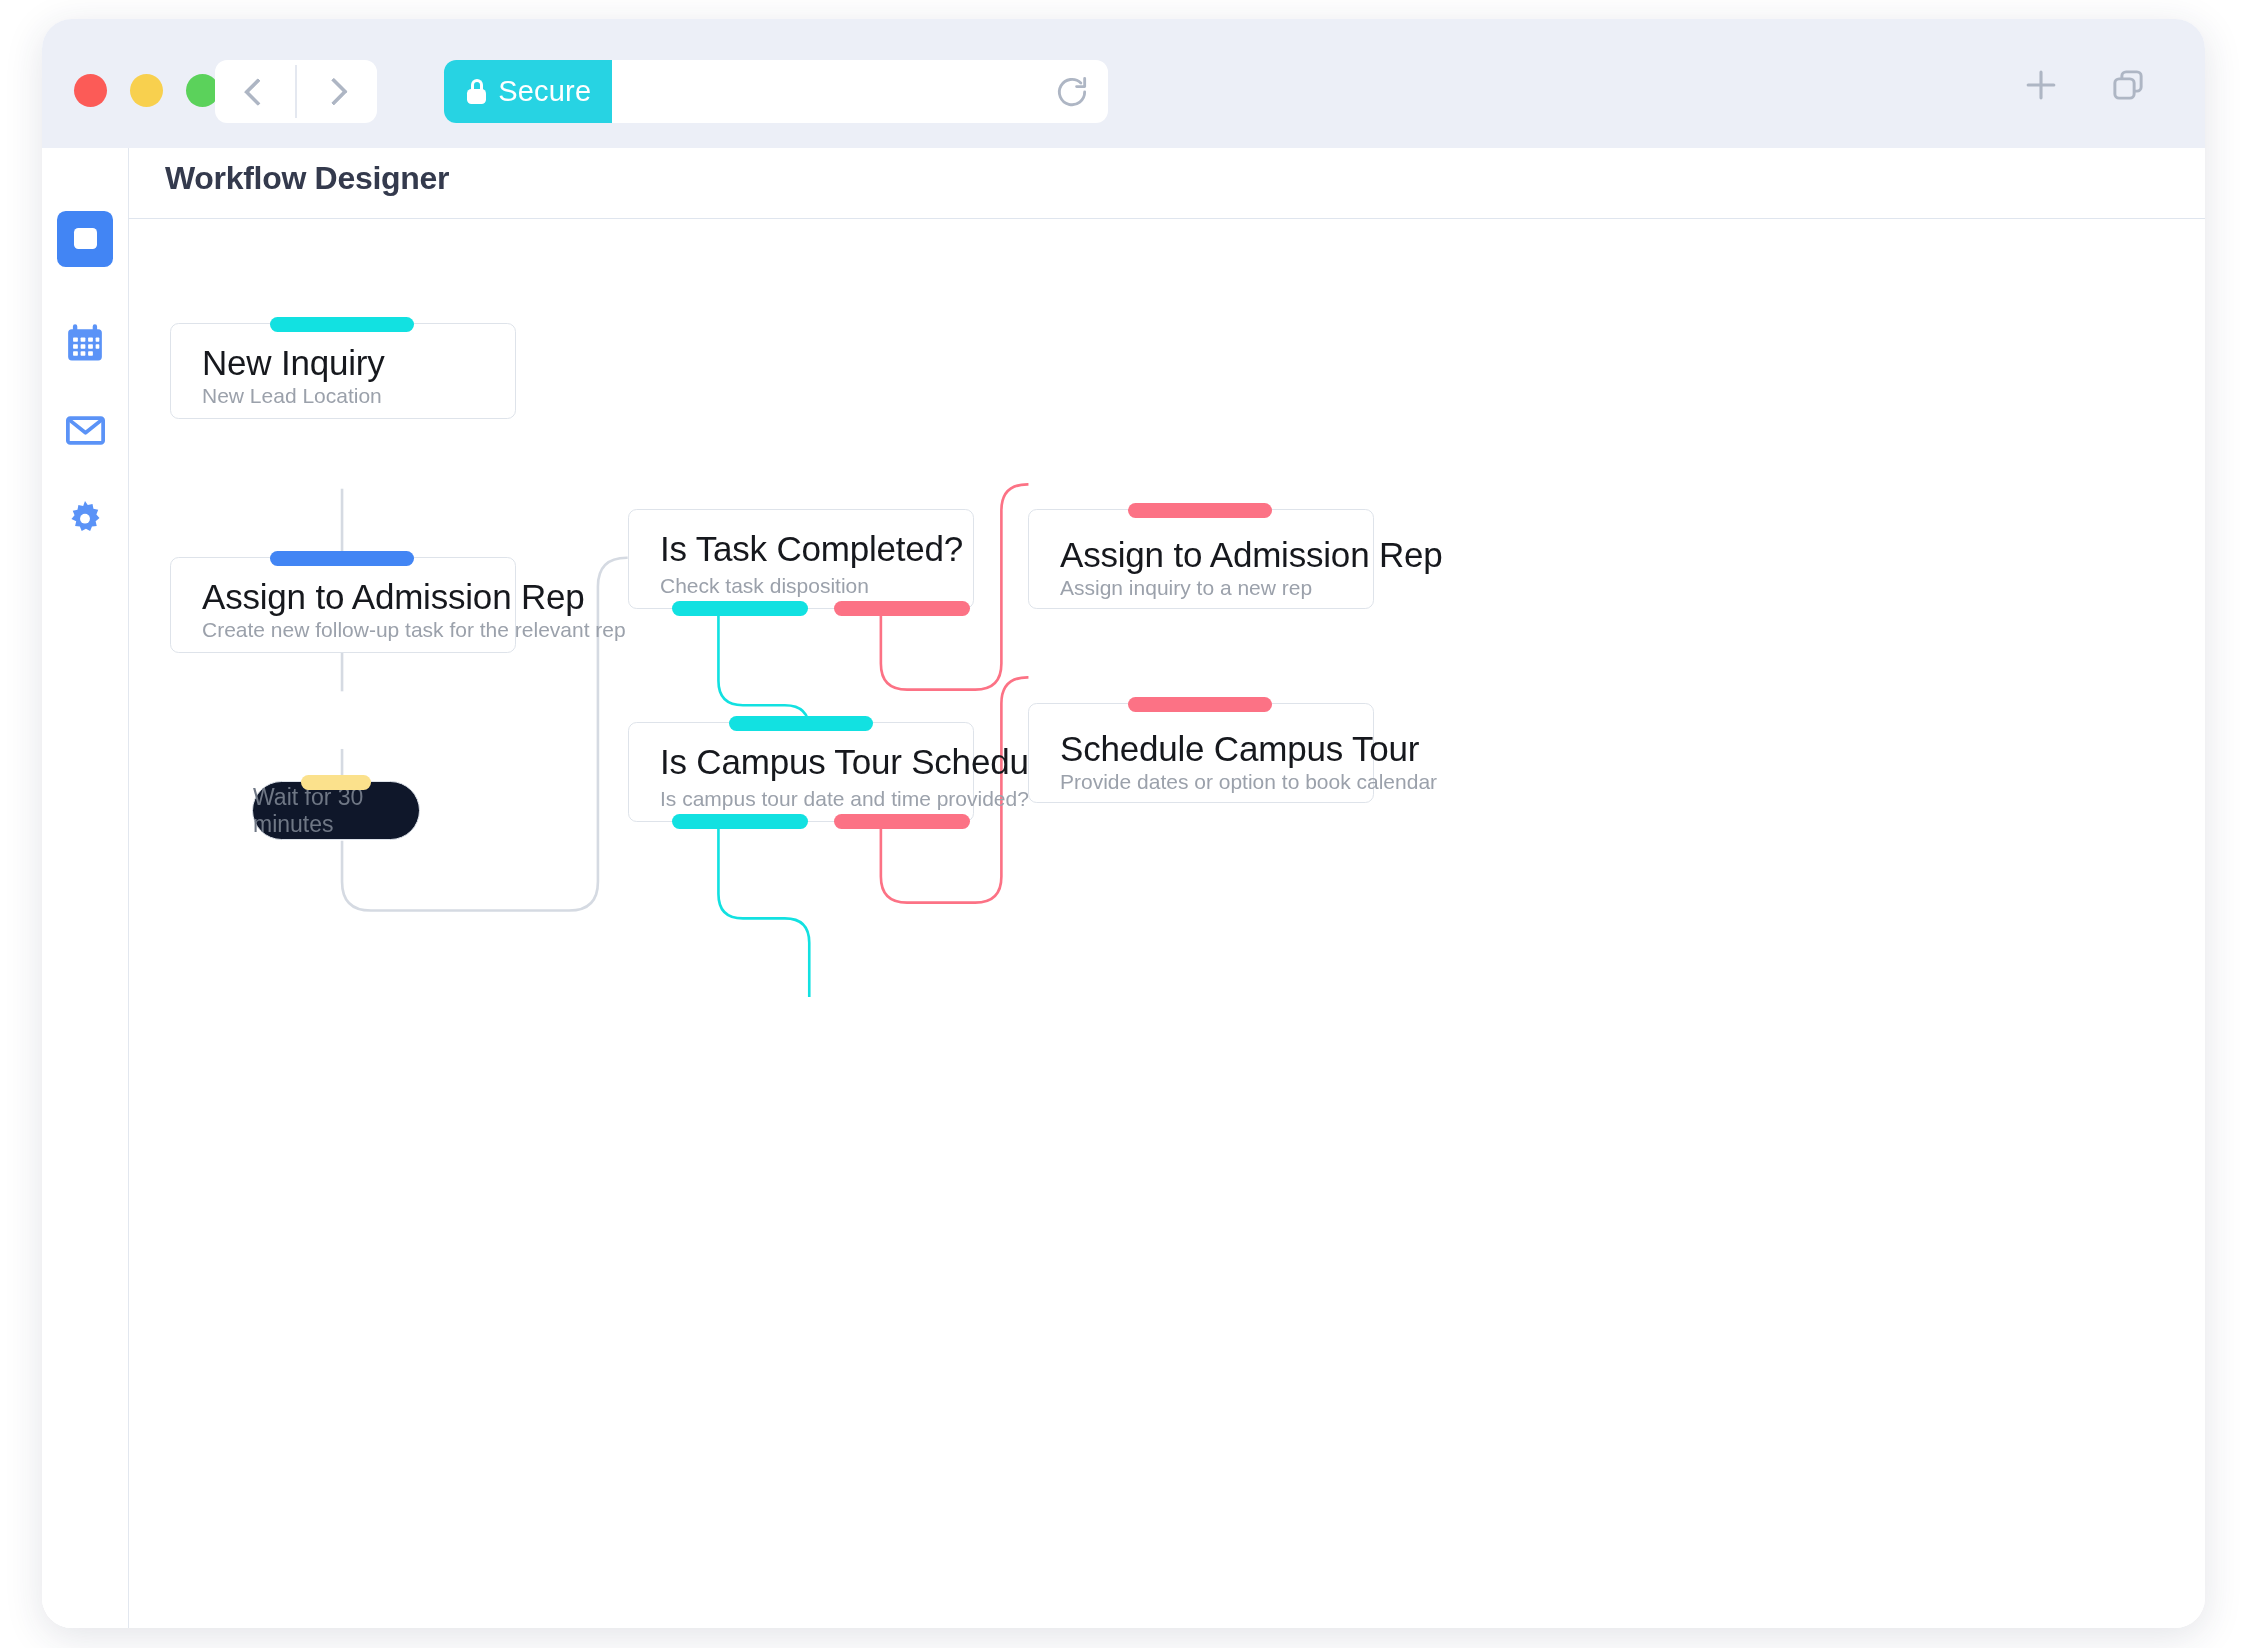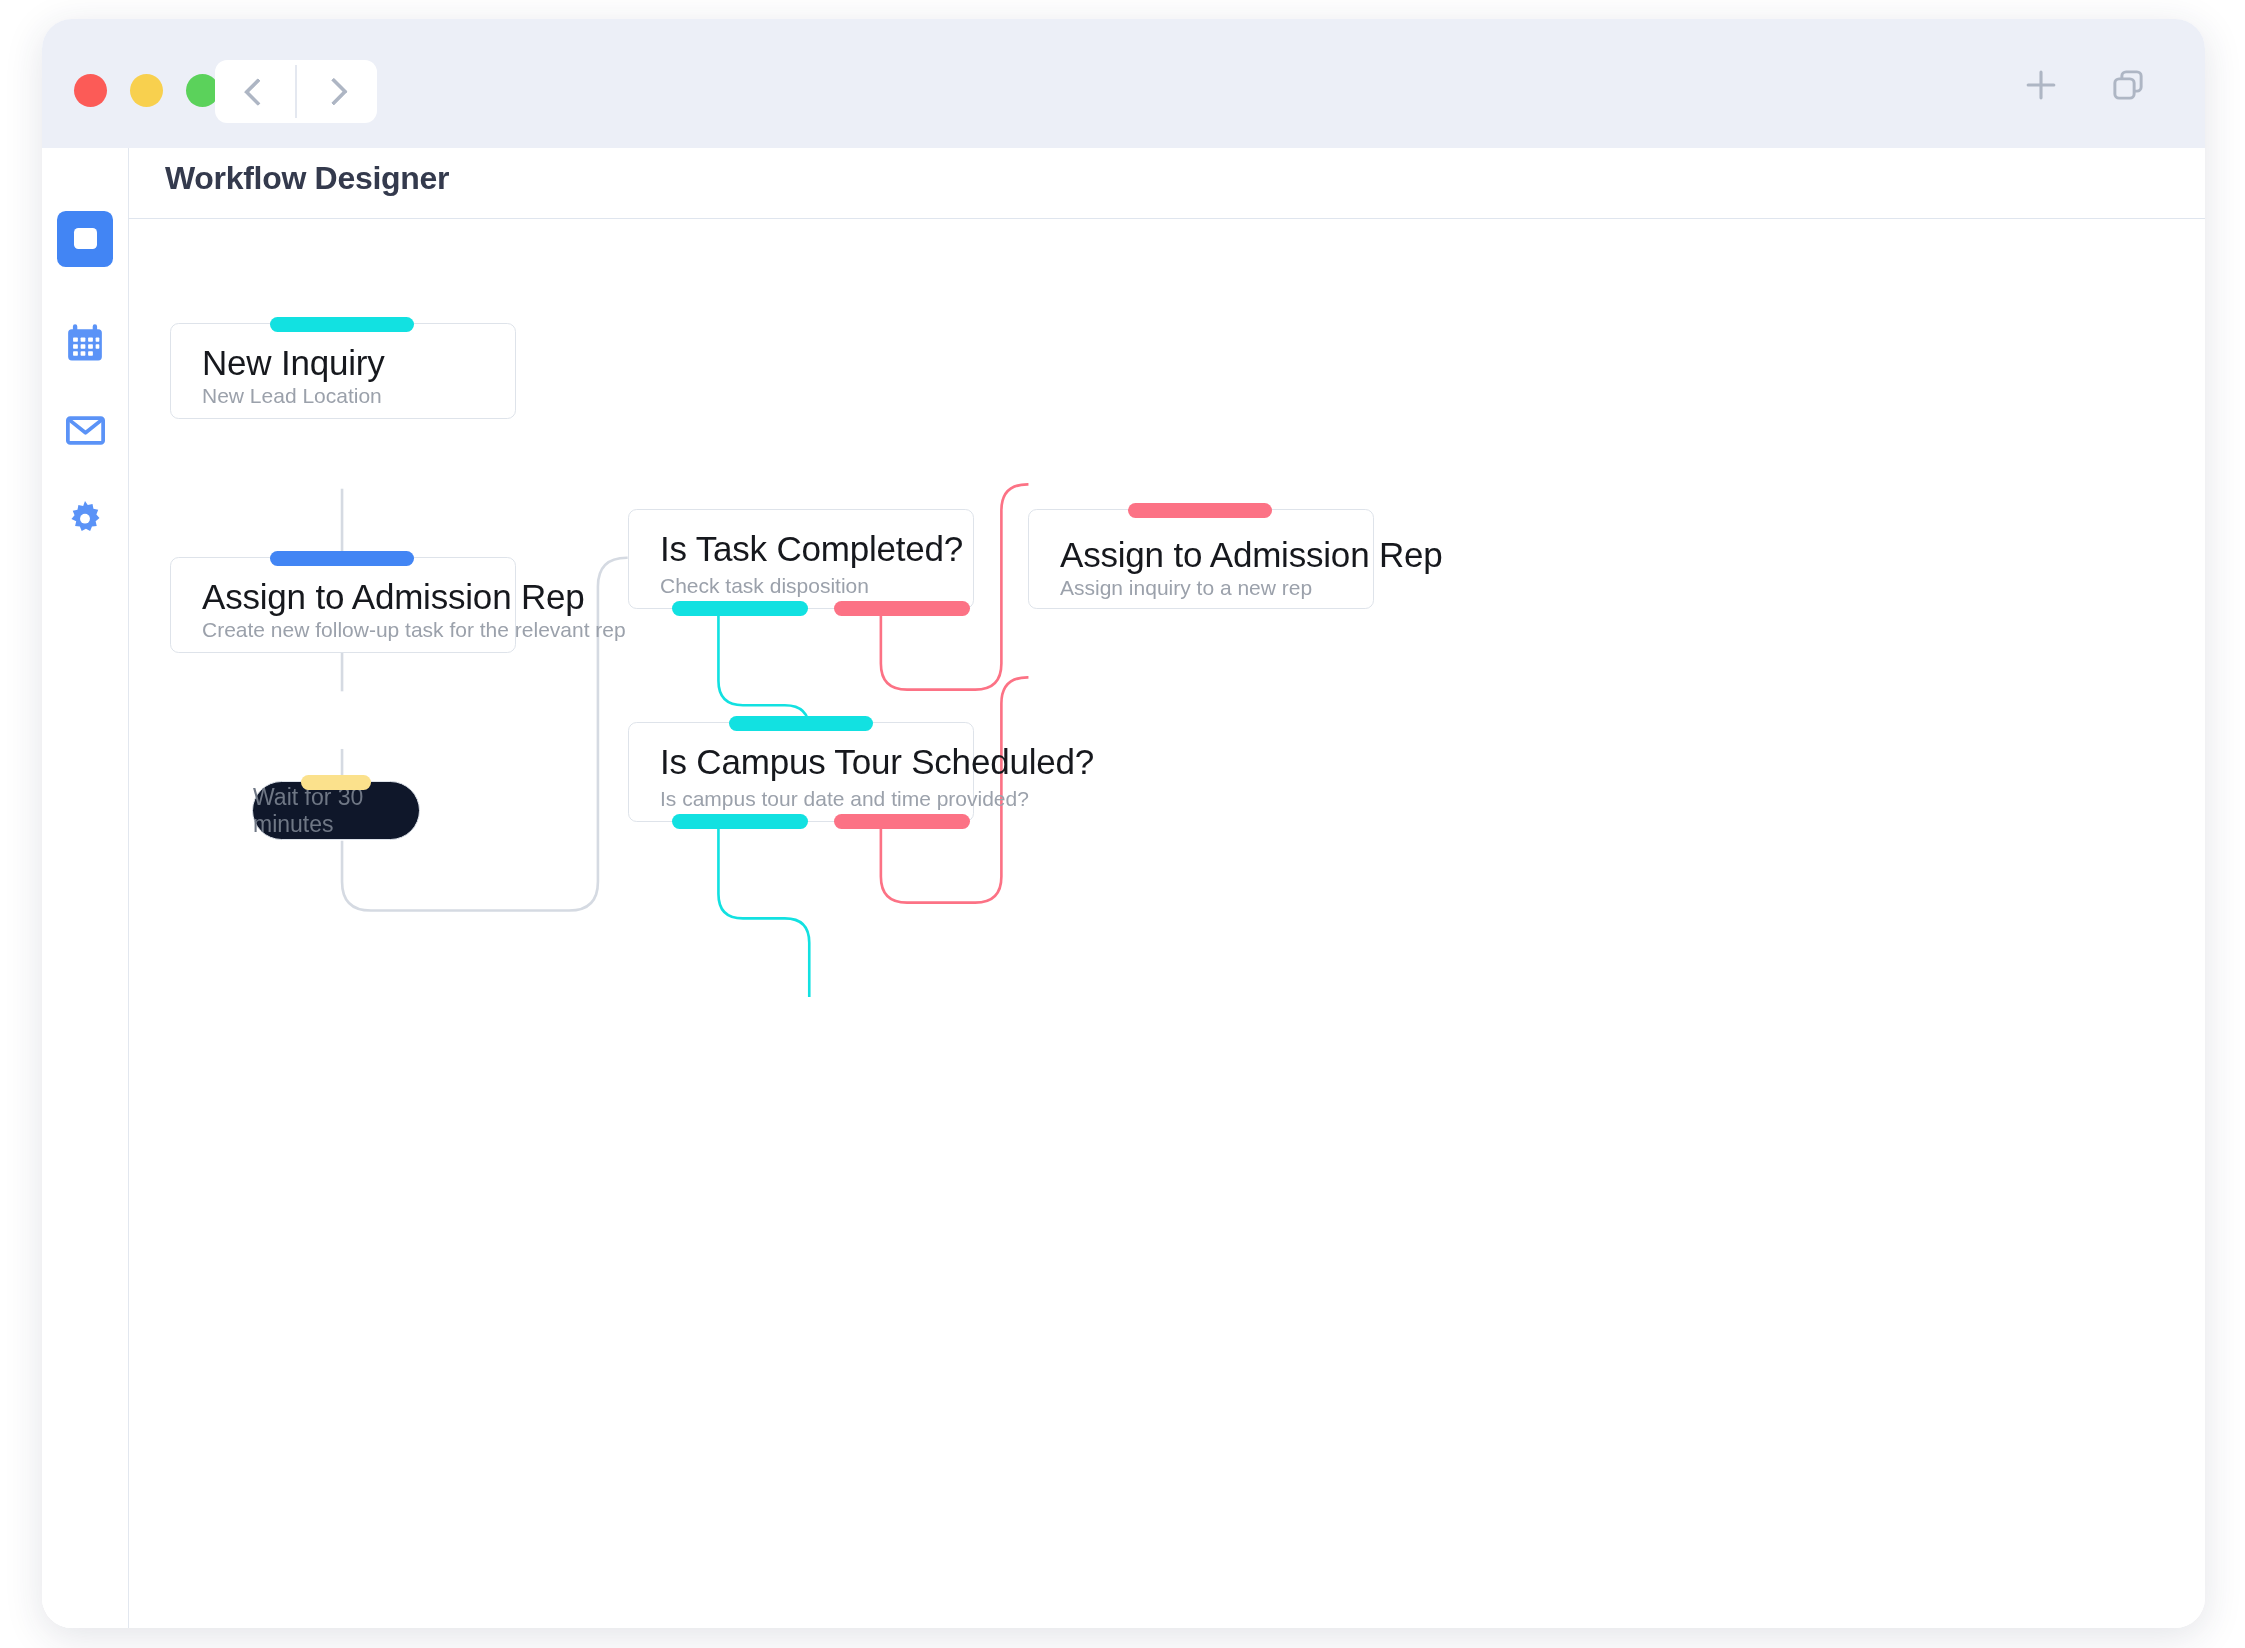--- a/index.html
+++ b/index.html
@@ -297,20 +297,36 @@
       <div class="navgroup">
         <div class="navbtn">
           <span class="chev left"></span>
         </div>
         <div class="divider"></div>
         <div class="navbtn">
           <span class="chev right"></span>
         </div>
       </div>
 
+      <div class="urlbar">
+        <div class="secure-pill">
+          <span class="lock">
+            <span class="shackle"></span>
+              <span class="body"></span>
+          </span>
+          <span class="secure-label">Secure</span>
+        </div>
+        <input class="url-input" type="text" value="" style="">
+        <div class="reload">
+          <svg width="38" height="38" viewBox="0 0 24 24" fill="none">
+            <path d="M20 12a8 8 0 1 1-2.4-5.7" stroke="#aeb6c4" stroke-width="1.8" stroke-linecap="round" fill="none"></path>
+            <path d="M20 3.5V8.6h-5.1" stroke="#aeb6c4" stroke-width="1.8" stroke-linecap="round" stroke-linejoin="round" fill="none"></path>
+          </svg>
+        </div>
+      </div>
 
       <div class="toolbar-right">
         <div class="tool-icon">
           <svg width="44" height="44" viewBox="0 0 24 24">
             <path d="M12 5v14M5 12h14" stroke="#aeb6c4" stroke-width="1.7" stroke-linecap="round"></path>
           </svg>
         </div>
         <div class="tool-icon">
           <svg width="42" height="42" viewBox="0 0 24 24" fill="none">
             <rect x="8.5" y="4.5" width="11" height="11" rx="2.4" stroke="#aeb6c4" stroke-width="1.7"></rect>
@@ -423,19 +439,24 @@
         </div>
 
         <div class="node" style="left:500px; top:504px; width:346px; height:100px;">
           <div class="tab cyan" style="left:100px; top:-7px; width:144px;"></div>
           <div class="title" style="top:19px;">Is Campus Tour Scheduled?</div>
           <div class="subtitle" style="top:64px;">Is campus tour date and time provided?</div>
           <div class="tab cyan" style="left:43px; bottom:-7.9px; width:136px;"></div>
           <div class="tab red" style="left:205px; bottom:-7.9px; width:136px;"></div>
         </div>
 
+        <div class="node" style="left:900px; top:485px; width:346px; height:100px;">
+          <div class="tab red" style="left:99px; top:-7px; width:144px;"></div>
+          <div class="title" style="top:24.5px;">Schedule Campus Tour</div>
+          <div class="subtitle" style="top:66px;">Provide dates or option to book calendar</div>
+        </div>
 
 
       </div>
     </div>
   </div>
 </div>
 
 
 </body></html>

